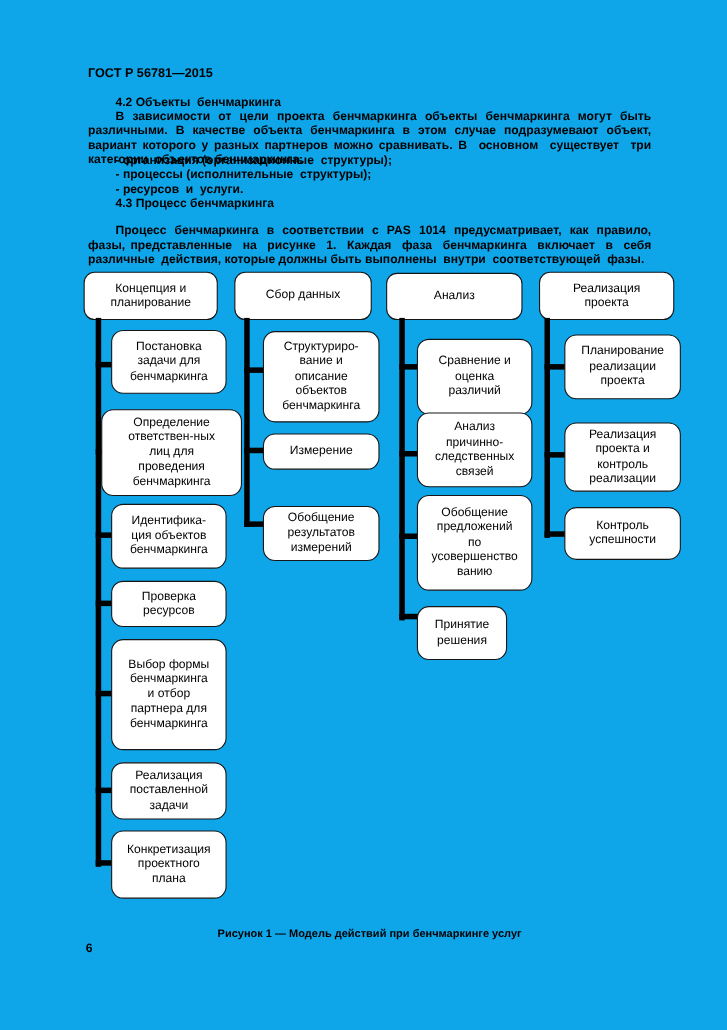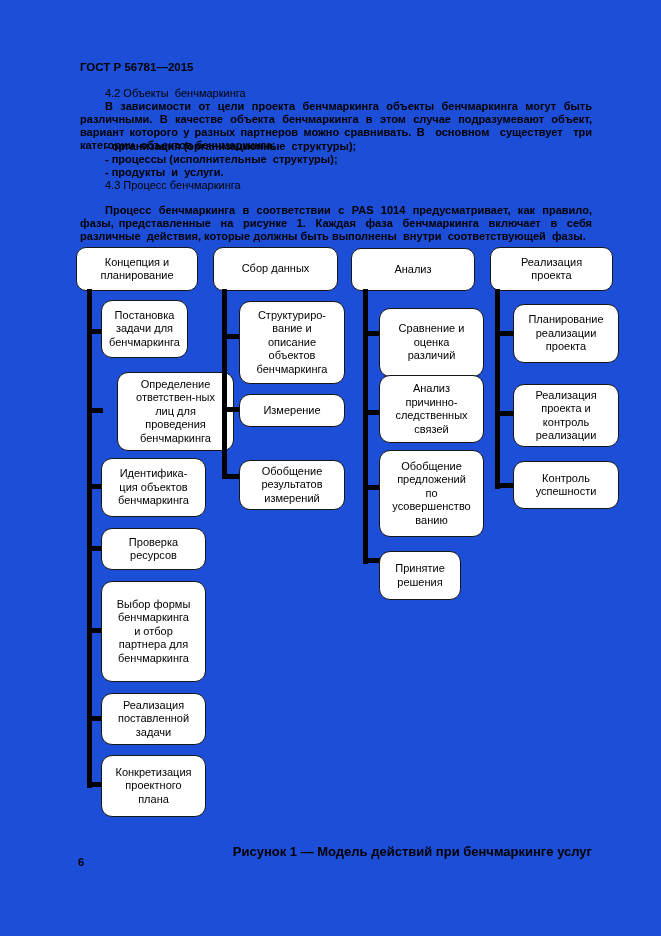--- a/index.html
+++ b/index.html
@@ -1,59 +1,59 @@
 <!DOCTYPE html>
 <html><head>
 <meta charset="utf-8">
 <style>
   html,body{margin:0;padding:0;background:#ffffff;}
-  .page{position:relative;width:661px;height:936px;background:#1d4ed8;
+  .page{position:relative;width:661px;height:936px;background:#0ea5e9;
         font-family:"Liberation Sans",sans-serif;color:#000;overflow:hidden;}
   .abs{position:absolute;font-weight:bold;}
   .running-header{left:80px;top:61px;font-weight:bold;font-size:11.5px;white-space:pre;}
-  .h-sec{left:105px;font-weight:normal;font-size:11px;white-space:pre;}
+  .h-sec{left:105px;font-weight:bold;font-size:11px;white-space:pre;}
   .para{left:80px;width:512px;font-size:11px;line-height:13px;
         text-align:justify;text-indent:25px;white-space:pre-wrap;}
   .list-item{left:105px;font-size:11px;line-height:13px;white-space:pre;}
   .box{position:absolute;border:1.5px solid #161616;border-radius:11px;background:#fff;
        display:flex;align-items:center;justify-content:center;text-align:center;
        font-size:11px;line-height:13.5px;white-space:pre-line;box-sizing:border-box;padding:2px;}
   .phase{border-radius:10px;}
   .conn{position:absolute;background:#000;}
-  .caption{left:80px;top:844px;width:512px;text-align:right;font-size:13px;}
+  .caption{left:80px;top:844px;width:512px;text-align:center;font-size:10px;}
   .pagenum{left:78px;top:856px;font-size:11px;}
 </style>
 </head>
 <body>
 
 <div class="page">
 
   <div class="abs running-header">ГОСТ Р 56781—2015</div>
   <div class="abs h-sec" style="top:87px">4.2 Объекты  бенчмаркинга</div>
   <div class="abs para" style="top:100px">В зависимости от цели проекта бенчмаркинга объекты бенчмаркинга могут быть различными. В качестве объекта бенчмаркинга в этом случае подразумевают объект, вариант которого у разных партнеров можно сравнивать. В  основном  существует  три  категории  объектов бенчмаркинга:</div>
   <div class="abs list-item" style="top:140px">- организация (организационные  структуры);</div>
   <div class="abs list-item" style="top:153px">- процессы (исполнительные  структуры);</div>
-  <div class="abs list-item" style="top:166px">- продукты  и  услуги.</div>
+  <div class="abs list-item" style="top:166px">- ресурсов  и  услуги.</div>
   <div class="abs h-sec" style="top:179px">4.3 Процесс бенчмаркинга</div>
   <div class="abs para" style="top:204px">Процесс  бенчмаркинга  в  соответствии  с  PAS  1014  предусматривает,  как  правило,  фазы, представленные  на  рисунке  1.  Каждая  фаза  бенчмаркинга  включает  в  себя  различные  действия, которые должны быть выполнены  внутри  соответствующей  фазы.</div>
 
   <div class="box phase" style="left:76px;top:247px;width:122px;height:44px">Концепция и
 планирование</div>
   <div class="conn" style="left:87px;top:289px;width:5px;height:499px"></div>
   <div class="conn" style="left:87px;top:329px;width:16px;height:5px"></div>
   <div class="conn" style="left:87px;top:408px;width:16px;height:5px"></div>
   <div class="conn" style="left:87px;top:484px;width:16px;height:5px"></div>
   <div class="conn" style="left:87px;top:546px;width:16px;height:5px"></div>
   <div class="conn" style="left:87px;top:628px;width:16px;height:5px"></div>
   <div class="conn" style="left:87px;top:716px;width:16px;height:5px"></div>
   <div class="conn" style="left:87px;top:782px;width:16px;height:5px"></div>
-  <div class="box" style="left:101px;top:300px;width:87px;height:58px">Постановка
+  <div class="box" style="left:101px;top:300px;width:105px;height:58px">Постановка
 задачи для
 бенчмаркинга</div>
-  <div class="box" style="left:117px;top:372px;width:117px;height:79px">Определение
+  <div class="box" style="left:92px;top:372px;width:128px;height:79px">Определение
 ответствен-ных
 лиц для
 проведения
 бенчмаркинга</div>
   <div class="box" style="left:101px;top:458px;width:105px;height:59px">Идентифика-
 ция объектов
 бенчмаркинга</div>
   <div class="box" style="left:101px;top:528px;width:105px;height:42px">Проверка
 ресурсов</div>
   <div class="box" style="left:101px;top:581px;width:105px;height:101px">Выбор формы

